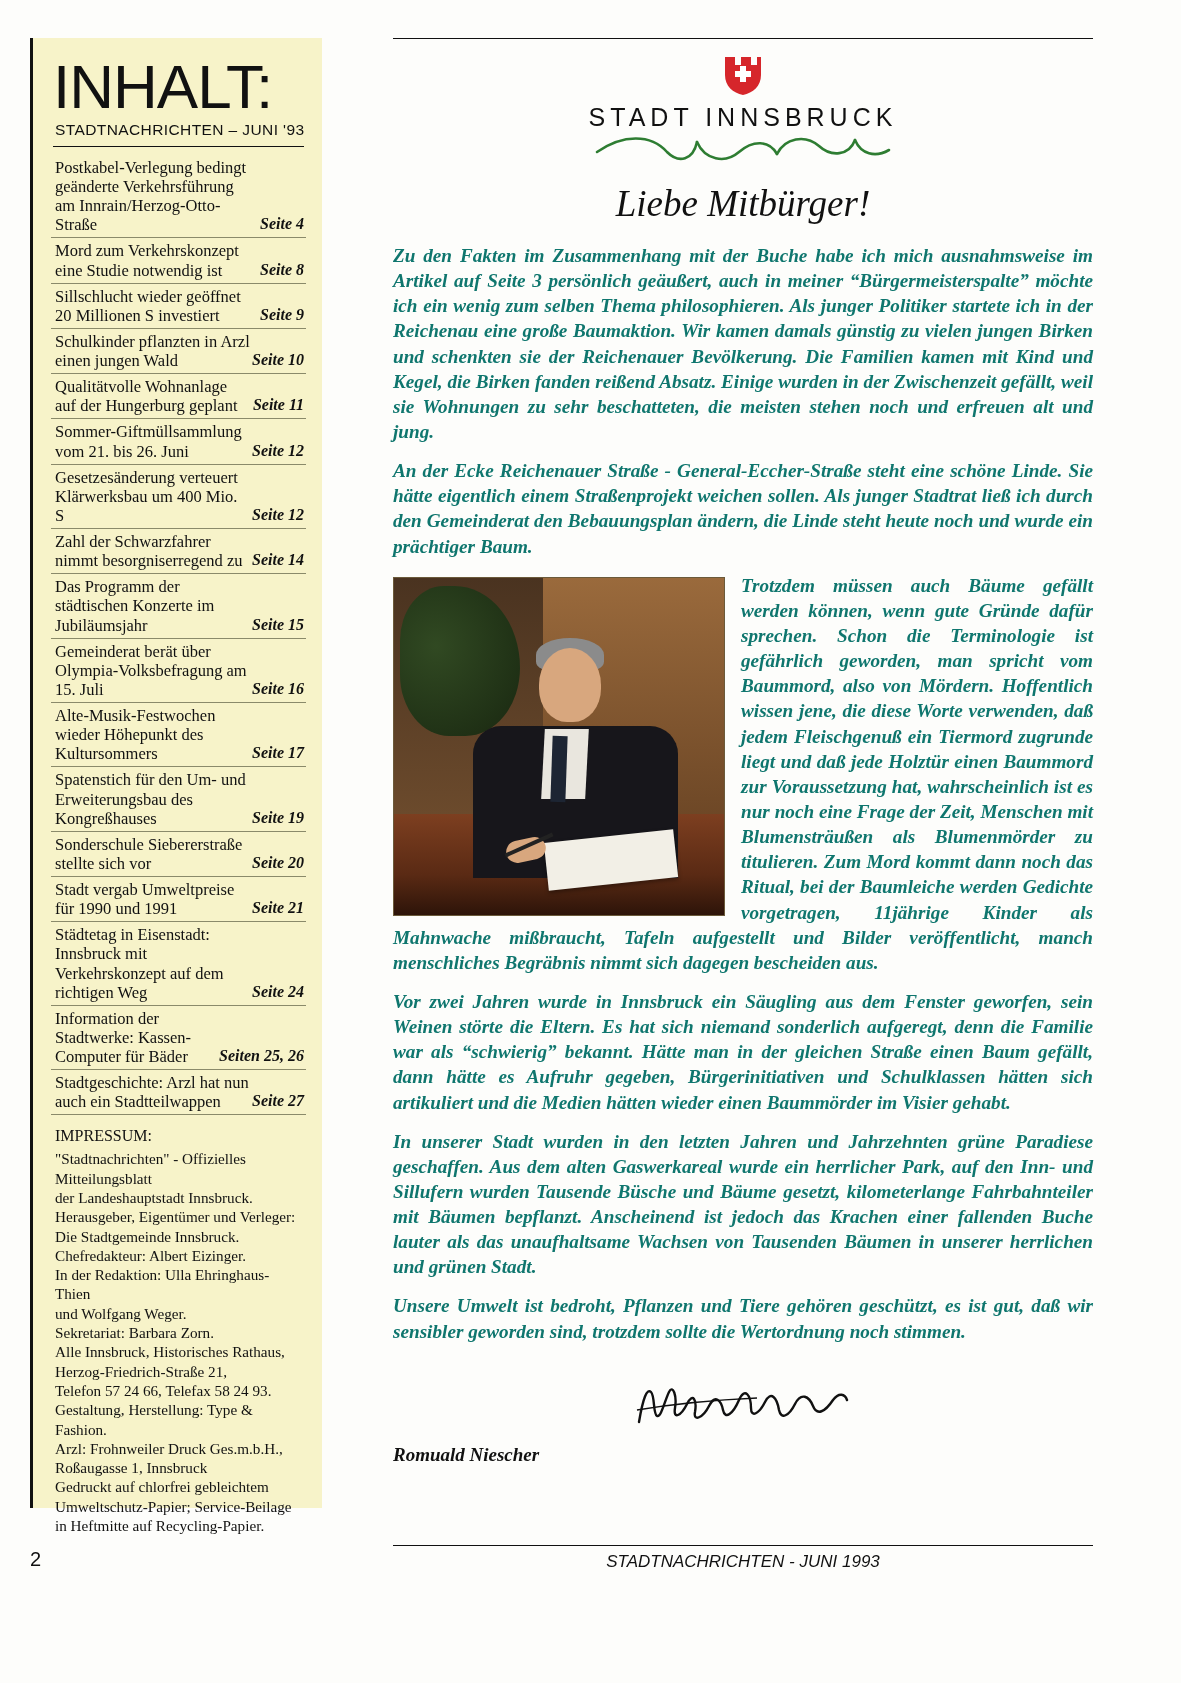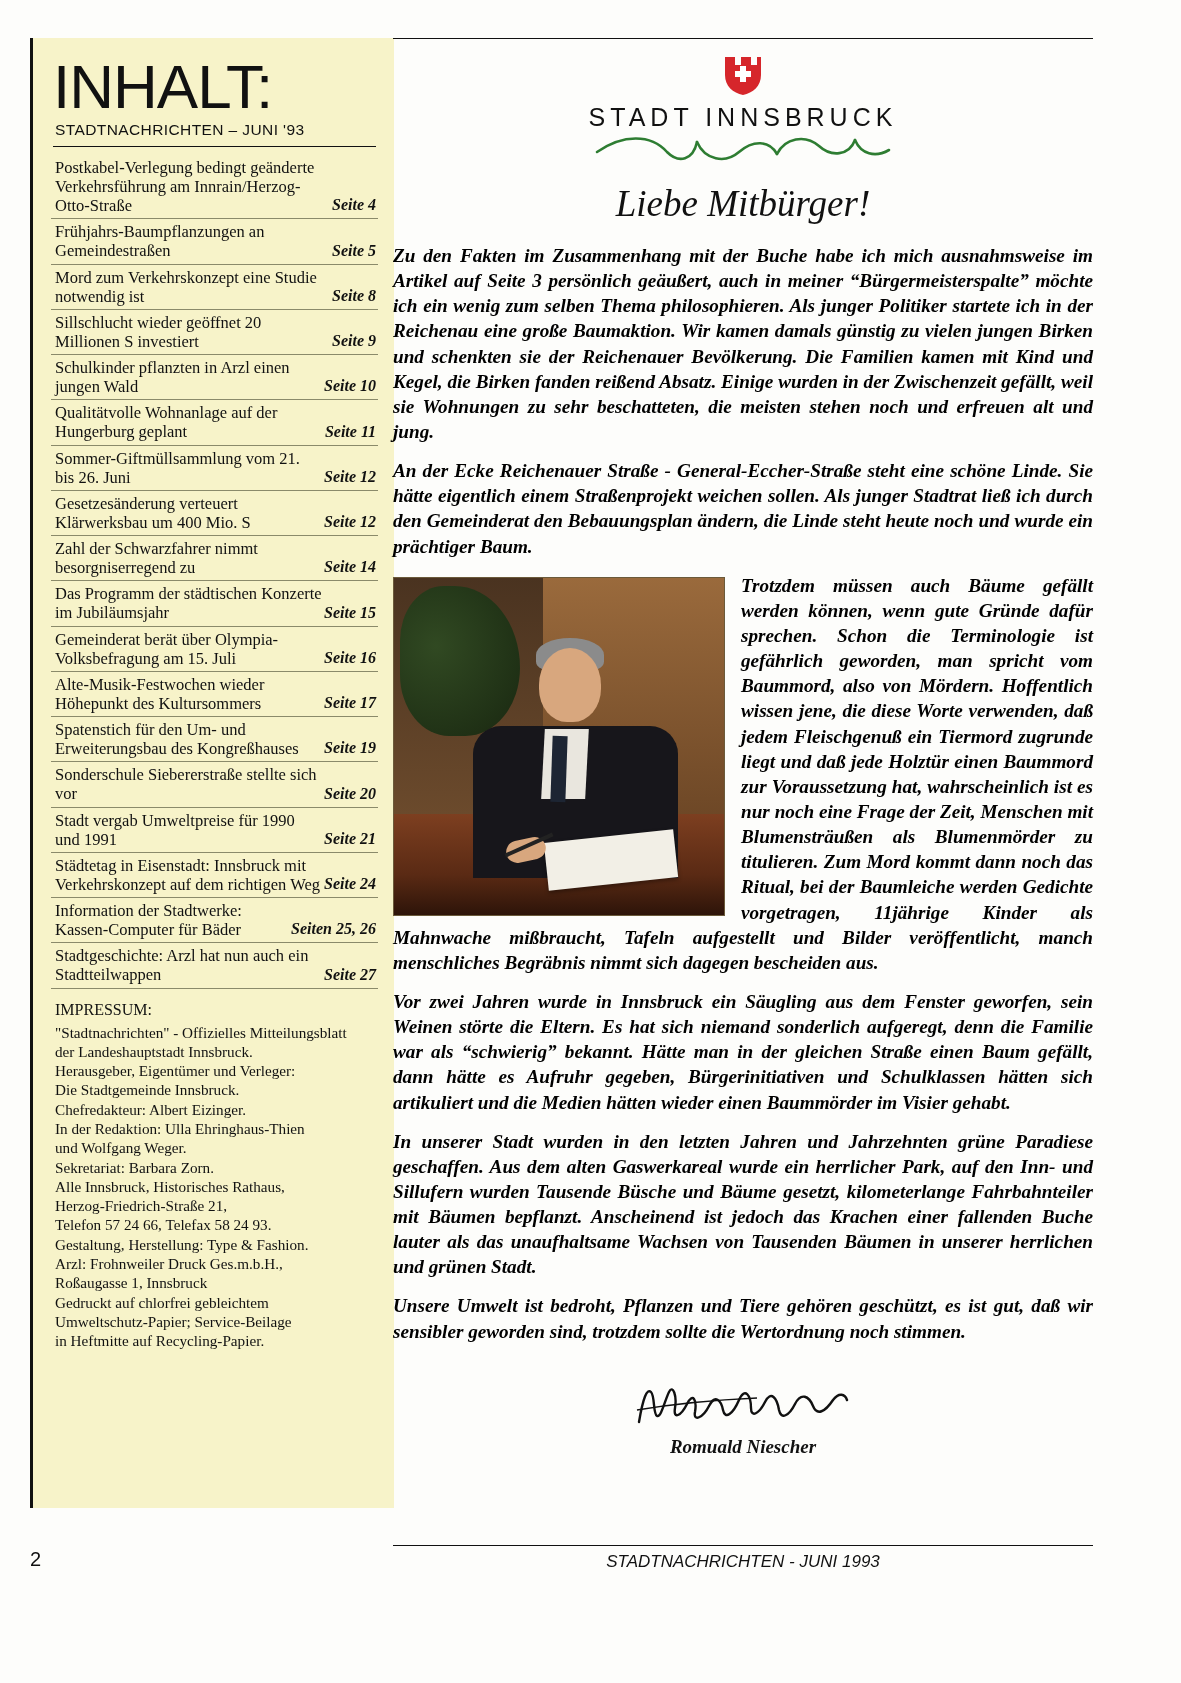--- a/index.html
+++ b/index.html
@@ -21,21 +21,21 @@
     position: absolute;
     inset: 0;
     background: #fdfdfb;
   }
 
   
   #toc-panel {
     position: absolute;
     left: 30px;
     top: 38px;
-    width: 364px;
+    width: 292px;
     height: 1470px;
     background: #f7f3c9;
     border-left: 3px solid #111;
     box-sizing: border-box;
     padding: 14px 16px 24px 18px;
   }
 
   #toc-title {
     font-family: "Liberation Sans", sans-serif;
     font-size: 62px;
@@ -132,21 +132,21 @@
     color: #111;
   }
 
   .body-p {
     font-size: 19.2px;
     font-style: italic;
     font-weight: bold;
     line-height: 1.31;
     text-align: justify;
     margin: 0 0 14px 0;
-    color: #000000;
+    color: #0f766e;
   }
 
   #photo {
     float: left;
     width: 330px;
     height: 337px;
     margin: 4px 16px 8px 0;
     border: 1px solid #6b5a3a;
     background: linear-gradient(160deg, #6b4a2c 0%, #8a5c33 38%, #3e2b1c 100%);
     position: relative;
@@ -207,25 +207,24 @@
     position: absolute; left: 33%; bottom: 20%; width: 52px; height: 4px;
     background: #222; transform: rotate(-24deg);
   }
 
   #signature {
     margin-top: 26px;
     text-align: center;
   }
   #signature svg { display: block; margin: 0 auto; }
   #sig-name {
-    text-align: center;
     font-size: 19px;
     font-style: italic;
     font-weight: bold;
-    margin-top: 4px;
+    margin-top: 12px;
     color: #111;
   }
 
   
   #footer-rule {
     position: absolute;
     left: 393px;
     top: 1545px;
     width: 700px;
     border-top: 1.2px solid #111;
@@ -259,24 +258,20 @@
 
   <div id="toc-panel">
     <div id="toc-title">INHALT:</div>
     <div id="toc-subtitle">STADTNACHRICHTEN – JUNI '93</div>
     <div id="toc-rule"></div>
 
     <div id="toc-list">
       <div class="toc-item">
         <span class="toc-text">Postkabel-Verlegung bedingt geänderte Verkehrsführung am Innrain/Herzog-Otto-Straße</span>
         <span class="toc-page">Seite 4</span>
-      </div>
-      <div class="toc-item">
-        <span class="toc-text">Frühjahrs-Baumpflanzungen an Gemeindestraßen</span>
-        <span class="toc-page">Seite 5</span>
       </div>
       <div class="toc-item">
         <span class="toc-text">Mord zum Verkehrskonzept eine Studie notwendig ist</span>
         <span class="toc-page">Seite 8</span>
       </div>
       <div class="toc-item">
         <span class="toc-text">Sillschlucht wieder geöffnet 20 Millionen S investiert</span>
         <span class="toc-page">Seite 9</span>
       </div>
       <div class="toc-item">

